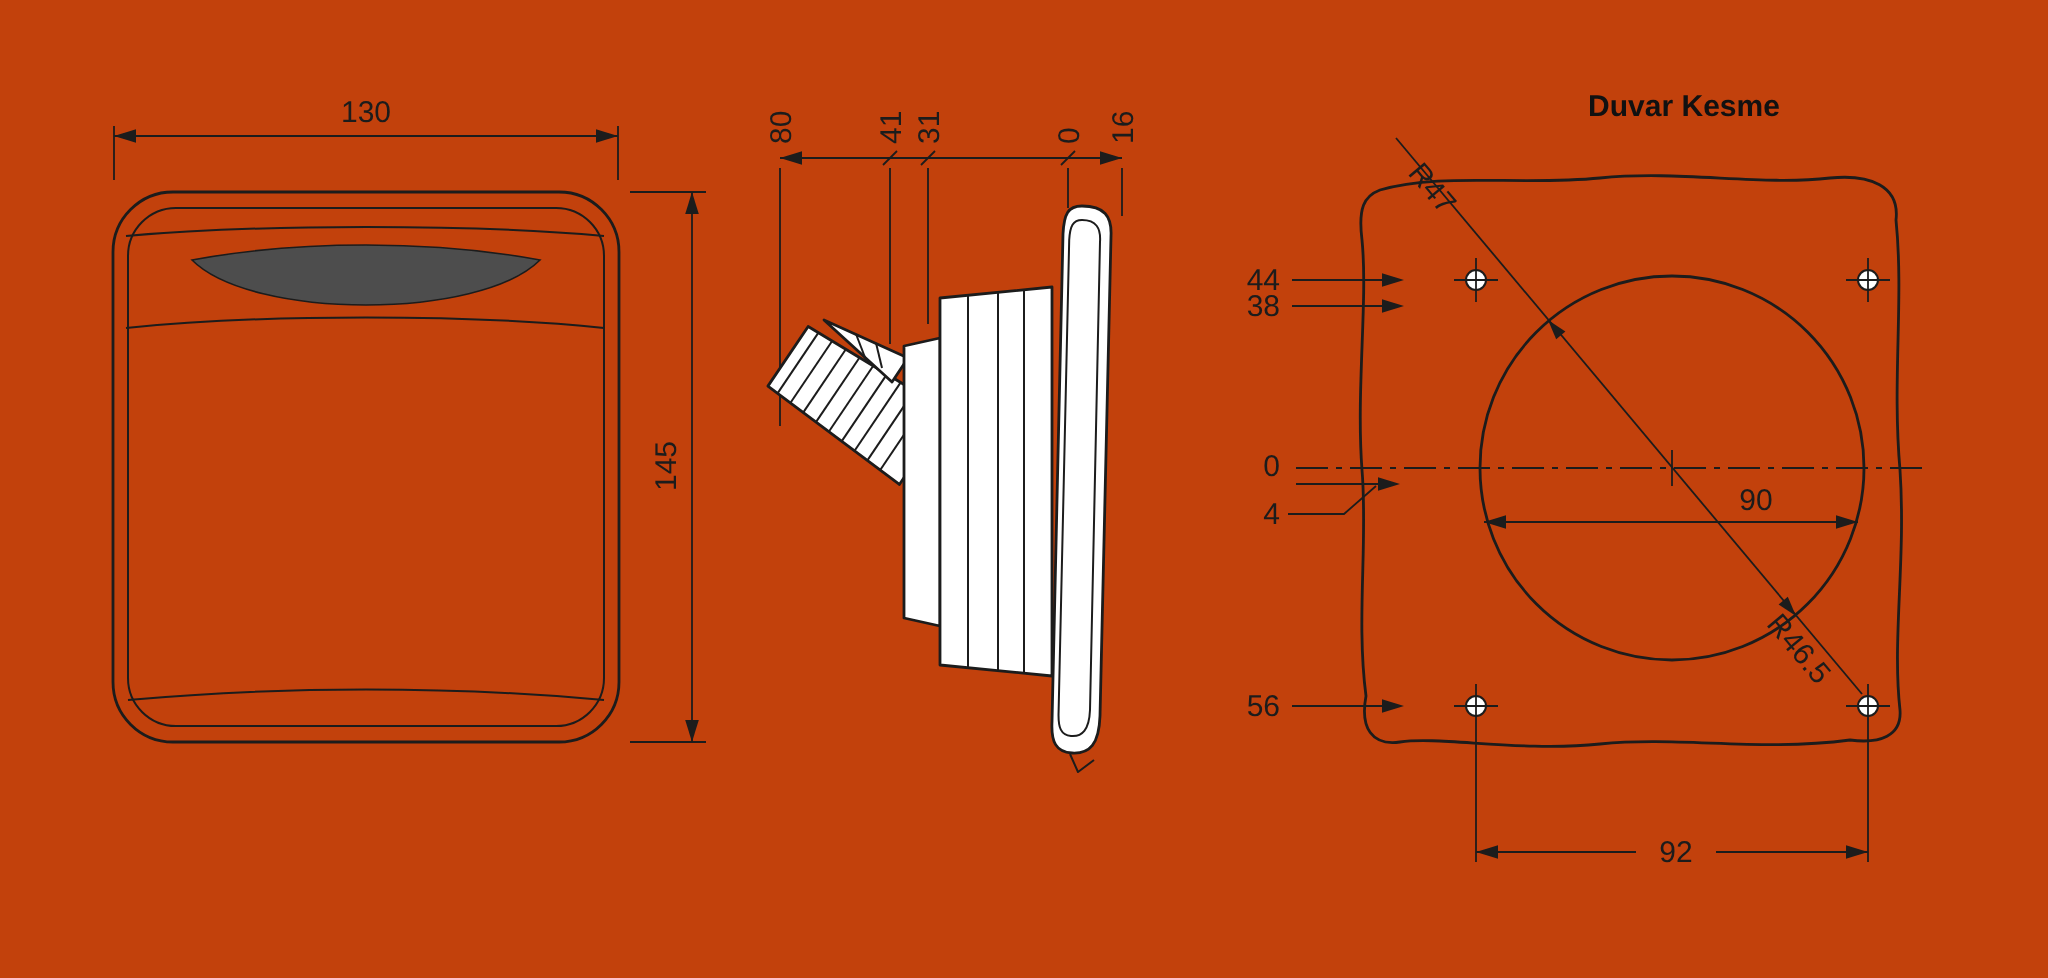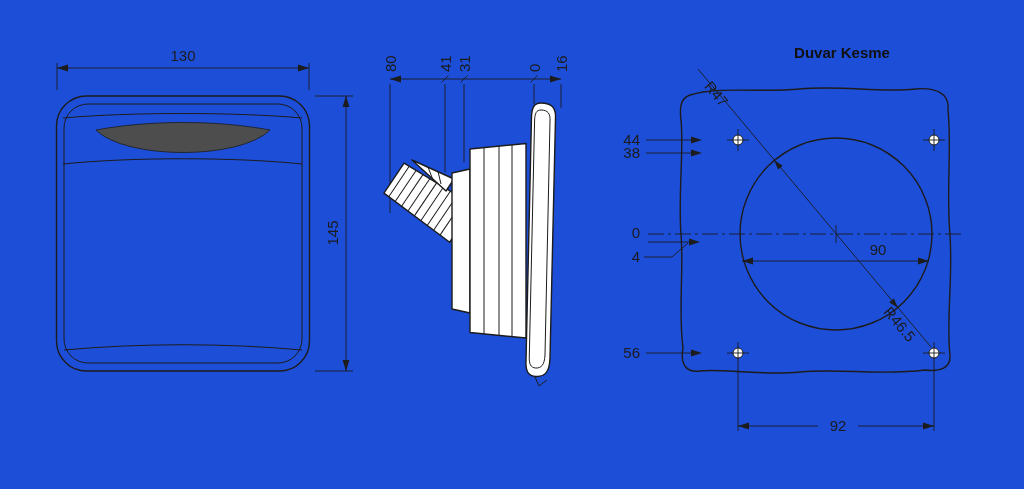--- a/index.html
+++ b/index.html
@@ -1,16 +1,16 @@
 <!DOCTYPE html>
 <html><head>
 <meta charset="utf-8">
 <style>
   html,body{margin:0;padding:0;background:#ffffff;}
-  .stage{position:relative;width:1024px;height:489px;background:#1d4ed8;overflow:hidden;}
+  .stage{position:relative;width:1024px;height:489px;background:#c2410c;overflow:hidden;}
   svg text{font-family:"Liberation Sans","DejaVu Sans",sans-serif;}
   .dim{font-size:15px;fill:#1c1c1c;}
   .title{font-size:15px;font-weight:bold;fill:#111111;}
   .ln{fill:none;stroke:#1c1c1c;stroke-width:1.4;stroke-linejoin:round;stroke-linecap:round;}
   .ln2{fill:none;stroke:#1c1c1c;stroke-width:1;stroke-linejoin:round;}
   .ext{fill:none;stroke:#1c1c1c;stroke-width:0.9;}
   .arr{fill:#1c1c1c;stroke:none;}
   .cl{fill:none;stroke:#1c1c1c;stroke-width:0.9;stroke-dasharray:16 4 3 4;}
   .shade{fill:#4d4d4d;stroke:#1c1c1c;stroke-width:0.8;}
   .whitefill{fill:#ffffff;}

